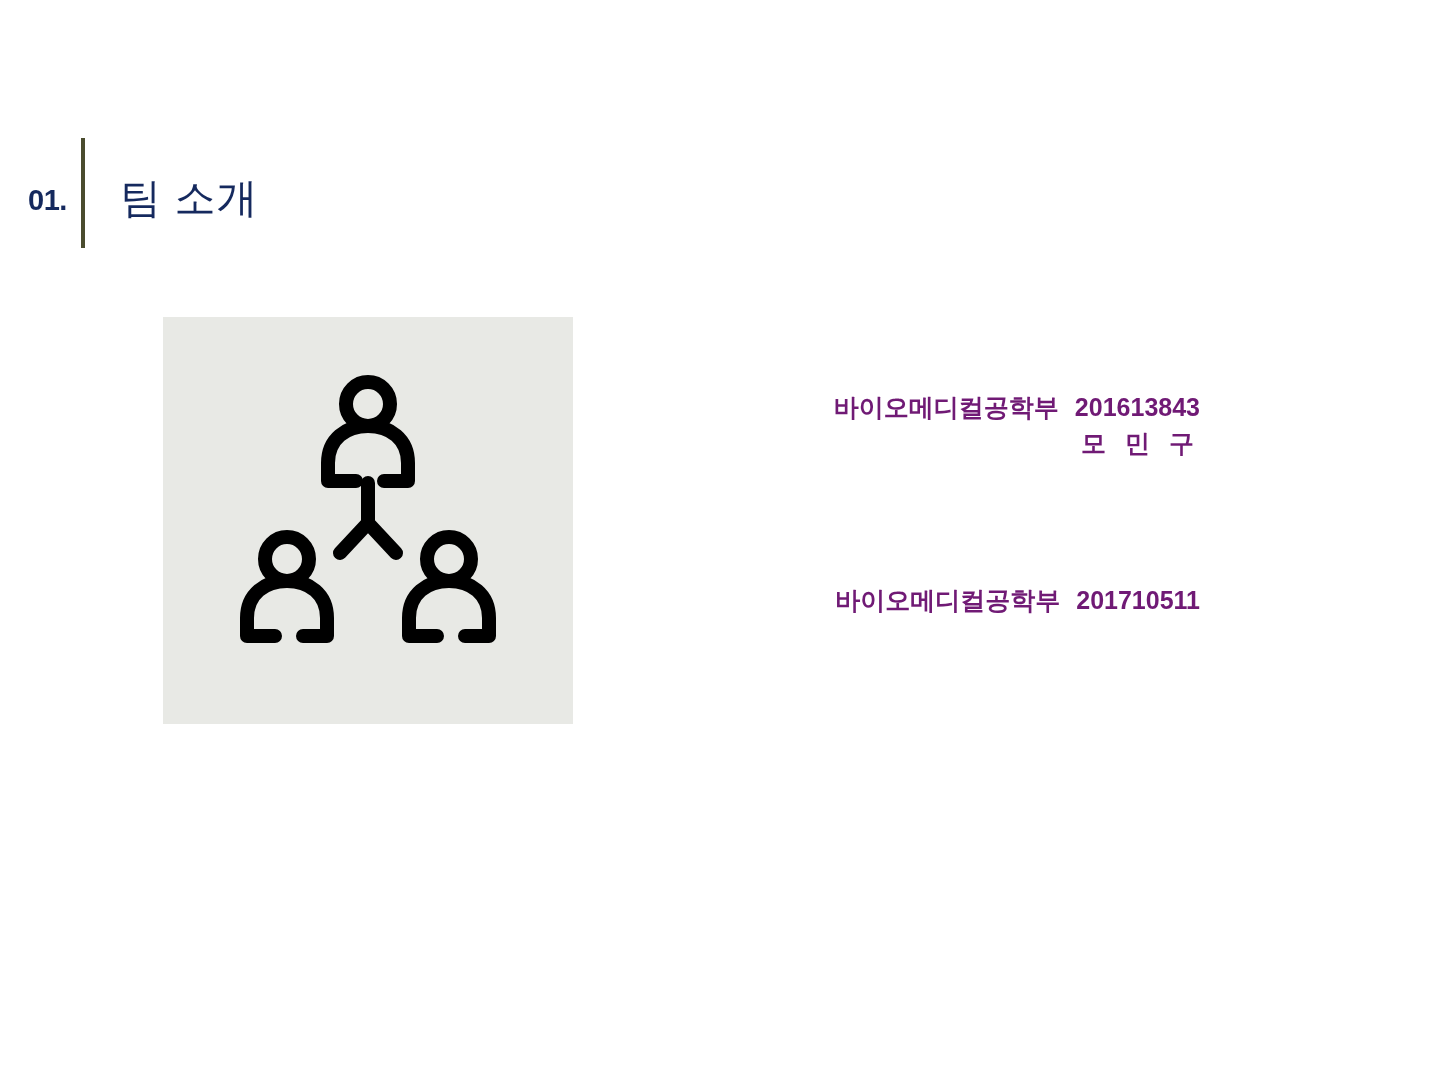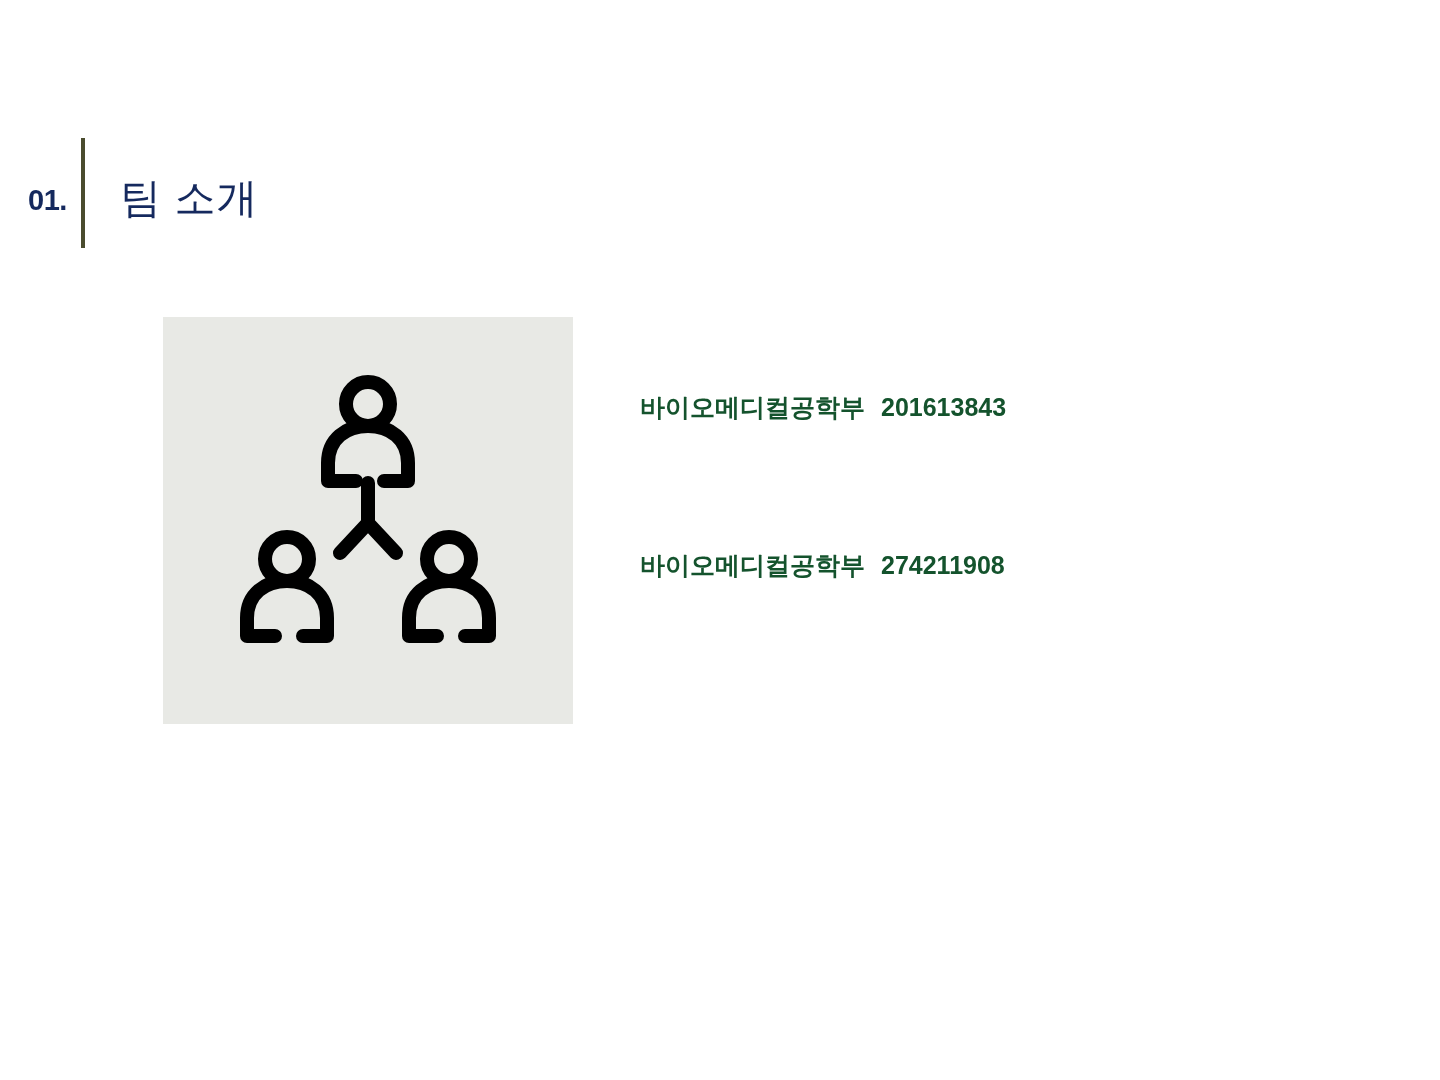--- a/index.html
+++ b/index.html
@@ -91,22 +91,22 @@
   
   .members {
     position: absolute;
     left: 640px;
     top: 390px;
     width: 560px;
   }
 
   .member {
     width: 100%;
-    text-align: left;
-    color: #14532d;
+    text-align: right;
+    color: #701a75;
   }
 
   .member + .member {
     margin-top: 122px;
   }
 
   .member-line {
     font-size: 25px;
     font-weight: 700;
     line-height: 1.42;
@@ -182,23 +182,24 @@
       </g>
     </svg>
   </div>
 
   <div class="members">
 
     <div class="member">
       <div class="member-line">
         <span class="member-dept">바이오메디컬공학부</span><span class="member-id">201613843</span>
       </div>
+      <div class="member-name">모 민 구</div>
     </div>
 
     <div class="member">
       <div class="member-line">
-        <span class="member-dept">바이오메디컬공학부</span><span class="member-id">274211908</span>
+        <span class="member-dept">바이오메디컬공학부</span><span class="member-id">201710511</span>
       </div>
     </div>
 
   </div>
 
 </div>
 
 </body></html>

